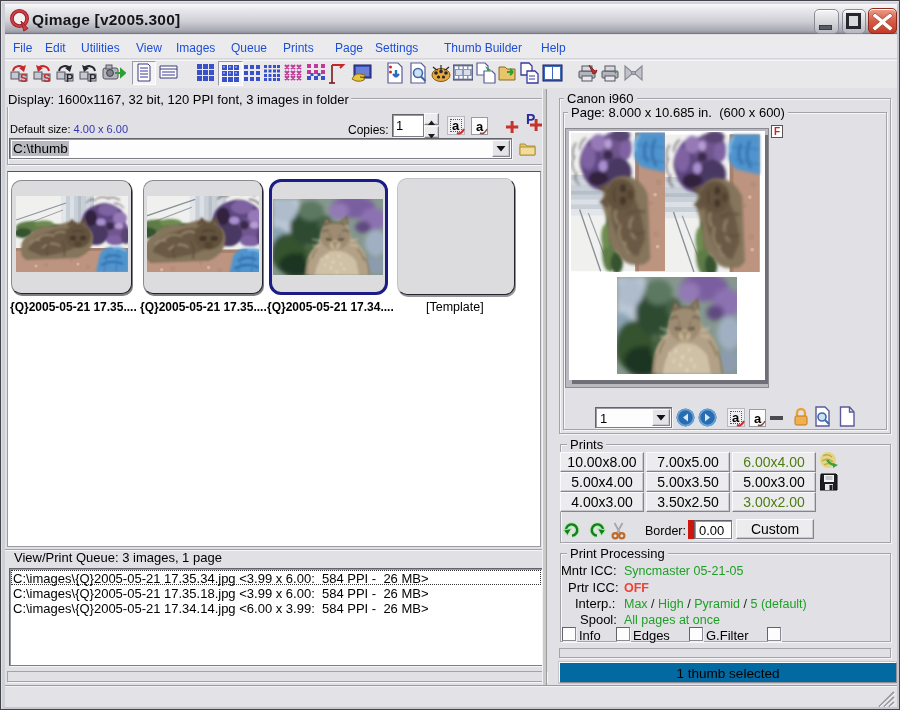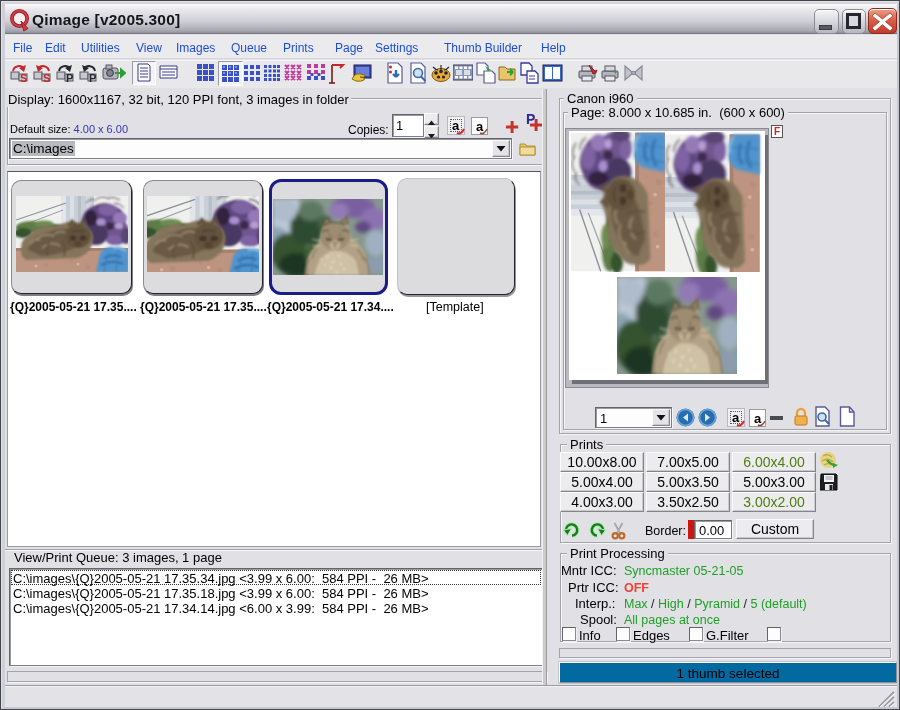--- a/index.html
+++ b/index.html
@@ -458,21 +458,21 @@
       <path d="M6,1 h3.2 v4.9 h5 v3.2 h-5 v4.9 h-3.2 v-4.9 h-5 v-3.2 h5 Z" fill="#c5342c"></path>
     </svg>
   <div class="abs" style="left:524px;top:110px;width:20px;height:25px;">
     <div class="abs" style="left:1px;top:0px;font-size:14px;font-weight:bold;color:#2a2aa0;">P</div>
     <svg class="abs" style="left:4px;top:7px;" width="14" height="14" viewBox="0 0 15 15">
         <path d="M6,1 h3.2 v4.9 h5 v3.2 h-5 v4.9 h-3.2 v-4.9 h-5 v-3.2 h5 Z" fill="#c5342c"></path>
       </svg>
   </div>
 
   <div class="abs sunken" style="left:8px;top:137px;width:503px;height:21px;background:#fdfdfe;">
-    <div class="abs" style="left:2px;top:2px;font-size:13.5px;background:#b8b8c0;padding:0 1px;">C:\images</div>
+    <div class="abs" style="left:2px;top:2px;font-size:13.5px;background:#b8b8c0;padding:0 1px;">C:\thumb</div>
     <div class="raised abs" style="left:482px;top:1px;width:18px;height:17px;background:#e4e4e8;">
       <svg width="16" height="15" viewBox="0 0 16 15">
           <path d="M8,10.5 L12.5,5 L3.5,5 Z" fill="#111"></path>
         </svg>
     </div>
   </div>
   <svg class="abs" style="left:518px;top:140px;" width="17" height="16" viewBox="0 0 17 16">
     <path d="M1,3 h5 l2,2 h8 v9 h-15 Z" fill="#e8c56a" stroke="#b09035" stroke-width="1"></path>
     <path d="M1,6 h15 v8 h-15 Z" fill="#f2dc9b" stroke="#b09035" stroke-width="1"></path>
   </svg>

